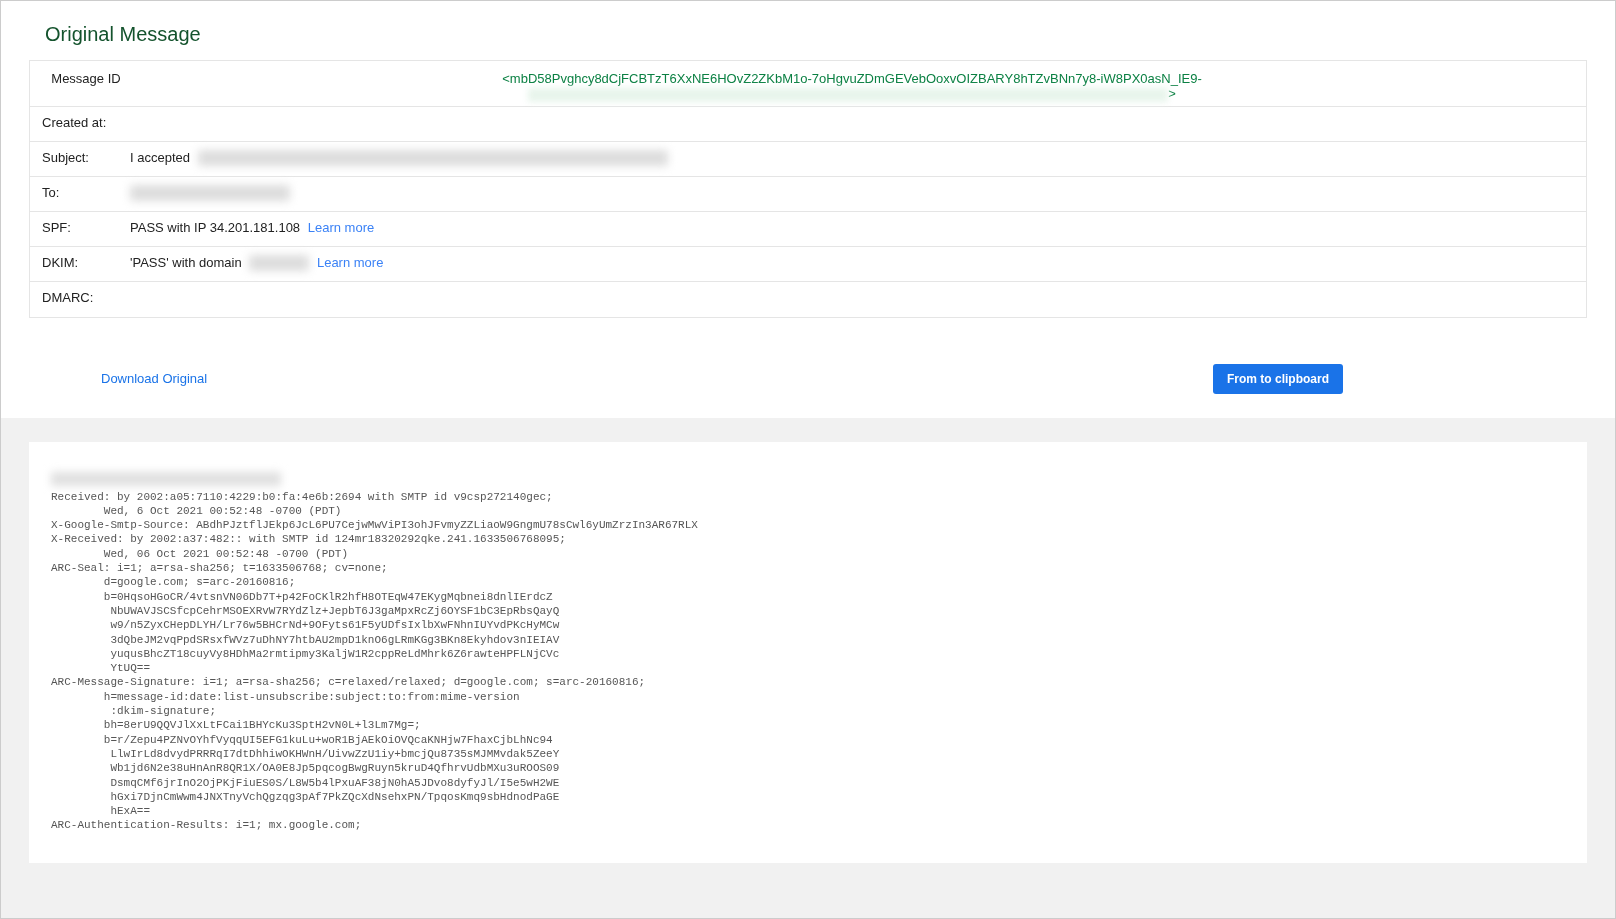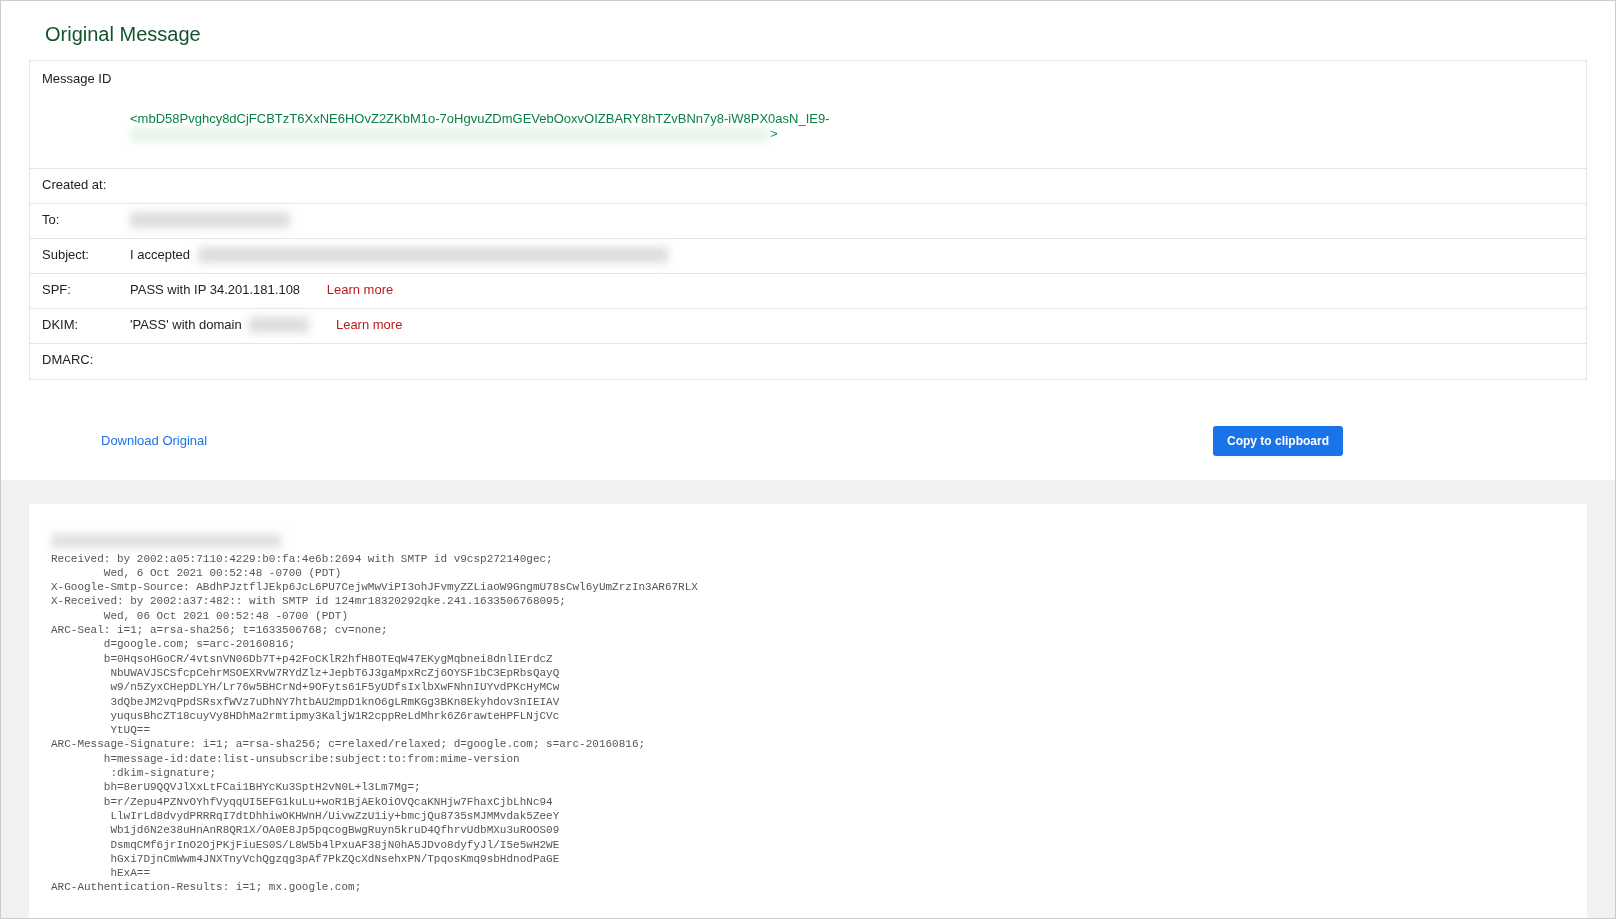--- a/index.html
+++ b/index.html
@@ -48,45 +48,45 @@
       color: #222;
     }
     .info-value {
       font-size: 13px;
       color: #222;
       flex: 1;
     }
     .message-id-row {
       align-items: flex-start;
       padding-top: 10px;
-      padding-bottom: 26px;
+      padding-bottom: 4px;
+      text-align: center;
     }
     .message-id-value {
       color: #0b8043;
       word-break: break-all;
-      margin-top: 40px;
     }
     .redacted-green {
       display: inline-block;
       background: #e8f5ec;
       filter: blur(3px);
       height: 14px;
       vertical-align: middle;
     }
     .redacted-gray {
       display: inline-block;
       background: #ddd;
       filter: blur(4px);
       height: 16px;
       vertical-align: middle;
       border-radius: 2px;
     }
     .learn-more {
-      color: #b91c1c;
-      margin-left: 23px;
+      color: #3b82f6;
+      margin-left: 4px;
       cursor: pointer;
     }
     .action-bar {
       display: flex;
       justify-content: space-between;
       align-items: center;
       padding: 10px 44px 24px 44px;
       margin-top: 36px;
       margin-left: 40px;
     }
@@ -146,31 +146,31 @@
       <span class="redacted-green" style="width:640px;"></span><span style="color:#0b8043;">&gt;</span>
     </div>
   </div>
 
   <div class="info-row">
     <div class="info-label">Created at:</div>
   </div>
 
 
   <div class="info-row">
-    <div class="info-label">To:</div>
-    <div class="info-value">
-      <span class="redacted-gray" style="width:160px;"></span>
-    </div>
-  </div>
-
-  <div class="info-row">
     <div class="info-label">Subject:</div>
     <div class="info-value">
       <span>I accepted</span>
       <span class="redacted-gray" style="width:470px; margin-left:4px;"></span>
+    </div>
+  </div>
+
+  <div class="info-row">
+    <div class="info-label">To:</div>
+    <div class="info-value">
+      <span class="redacted-gray" style="width:160px;"></span>
     </div>
   </div>
 
   <div class="info-row">
     <div class="info-label">SPF:</div>
     <div class="info-value">
       <span>PASS with IP 34.201.181.108</span>
       <span class="learn-more">Learn more</span>
     </div>
   </div>
@@ -185,21 +185,21 @@
   </div>
 
   <div class="info-row">
     <div class="info-label">DMARC:</div>
   </div>
 
 </div>
 
 <div class="action-bar">
   <span class="download-link">Download Original</span>
-  <button class="copy-button">Copy to clipboard</button>
+  <button class="copy-button">From to clipboard</button>
 </div>
 
 <div class="raw-section">
   <div class="raw-box"><span class="raw-redacted" style="width:230px; margin-bottom:4px;"></span>
 <span>Received: by 2002:a05:7110:4229:b0:fa:4e6b:2694 with SMTP id v9csp272140gec;
         Wed, 6 Oct 2021 00:52:48 -0700 (PDT)
 X-Google-Smtp-Source: ABdhPJztflJEkp6JcL6PU7CejwMwViPI3ohJFvmyZZLiaoW9GngmU78sCwl6yUmZrzIn3AR67RLX
 X-Received: by 2002:a37:482:: with SMTP id 124mr18320292qke.241.1633506768095;
         Wed, 06 Oct 2021 00:52:48 -0700 (PDT)
 ARC-Seal: i=1; a=rsa-sha256; t=1633506768; cv=none;

